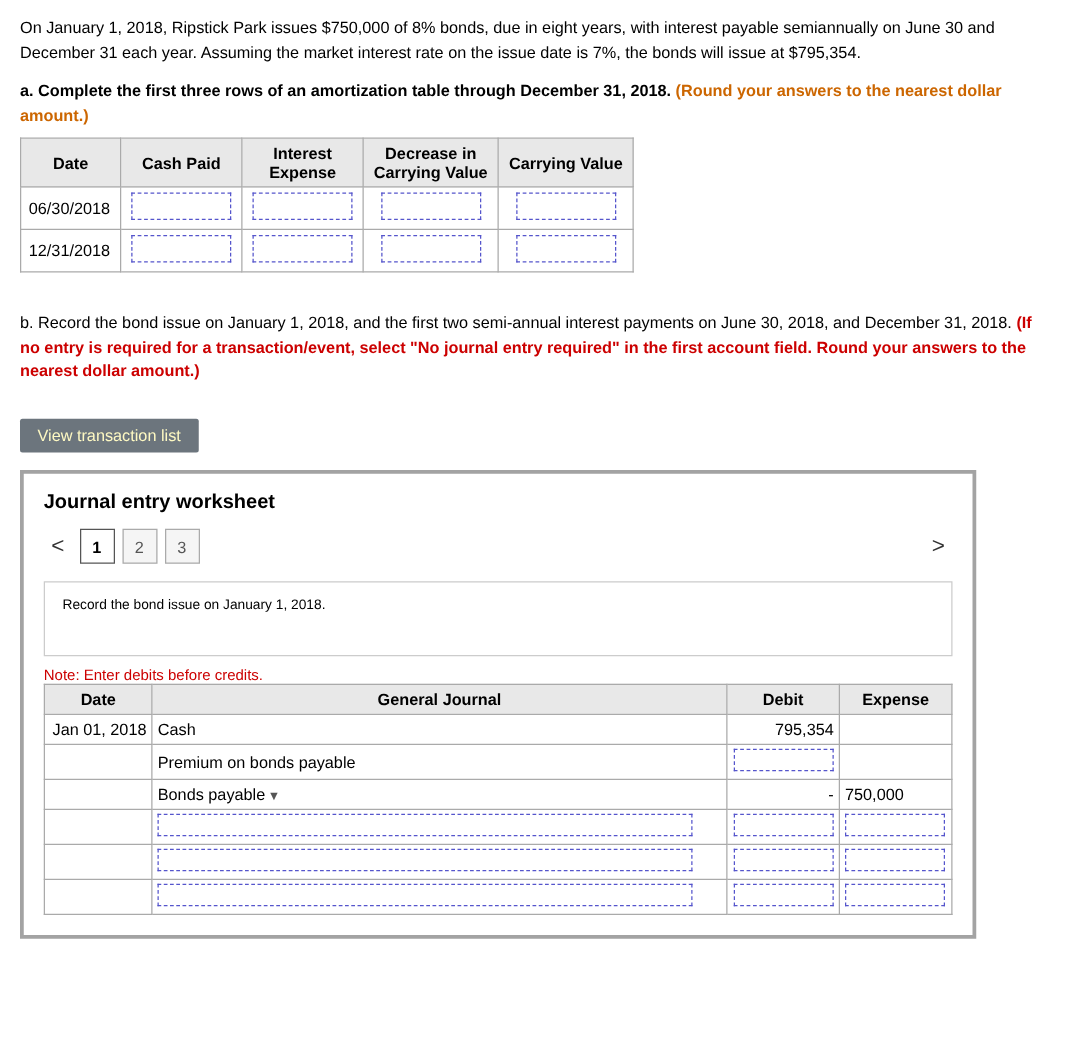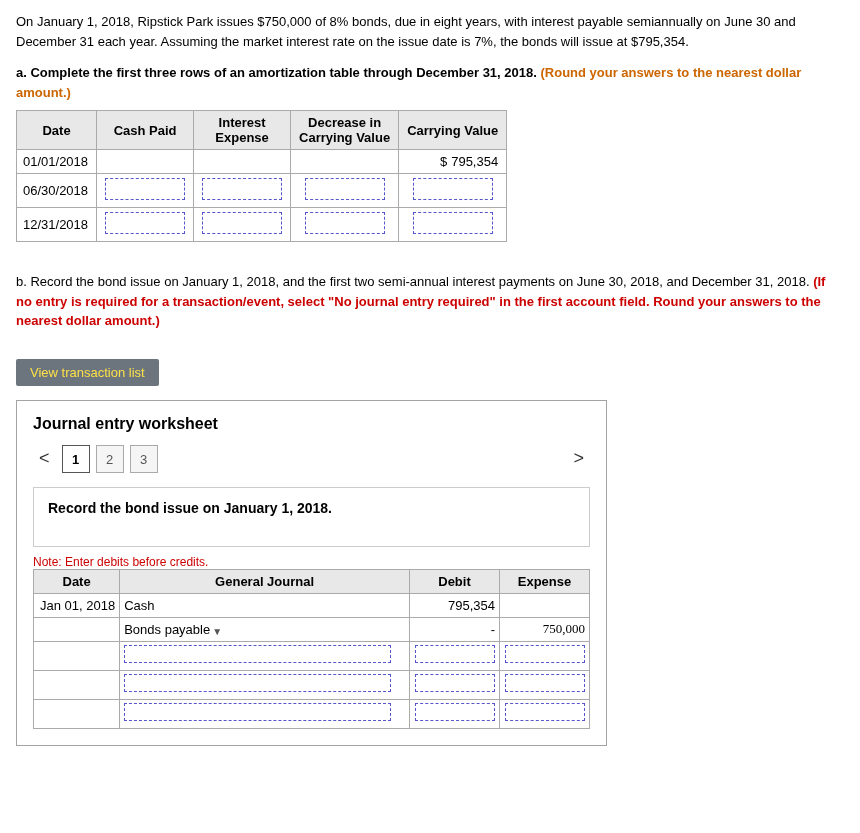--- a/index.html
+++ b/index.html
@@ -68,33 +68,33 @@
     }
     
     .section-b-text {
       font-size: 13px;
       line-height: 1.5;
       margin-bottom: 28px;
     }
     
     .view-btn {
       background: #6c757d;
-      color: #fde047;
+      color: #fef9c3;
       border: none;
       padding: 6px 14px;
       font-size: 13px;
       cursor: pointer;
       margin-bottom: 14px;
       border-radius: 2px;
     }
     
     .worksheet-container {
-      border: 1px solid #a3a3a3;
+      border: 3px solid #a3a3a3;
       padding: 14px 16px 16px 16px;
-      width: 591px;
+      width: 765px;
       background: #fff;
     }
     .worksheet-title {
       font-size: 16px;
       font-weight: bold;
       margin-bottom: 12px;
     }
     .nav-row {
       display: flex;
       align-items: center;
@@ -129,23 +129,22 @@
       color: #555;
     }
     .nav-arrow-right {
       margin-left: auto;
     }
     .record-desc-box {
       border: 1px solid #ccc;
       padding: 12px 14px;
       min-height: 60px;
       margin-bottom: 8px;
-      font-size: 14px;
-      background: #fff;
-      font-weight: bold;
+      font-size: 11px;
+      background: #fff;
     }
     .note-text {
       color: #cc0000;
       font-size: 12px;
       margin-bottom: 0;
     }
     
     .journal-table {
       border-collapse: collapse;
       width: 100%;
@@ -171,22 +170,20 @@
     }
     .journal-table td.account-col {
       width: auto;
     }
     .journal-table td.debit-col {
       width: 90px;
       text-align: right;
     }
     .journal-table td.credit-col {
       width: 90px;
-      text-align: right;
-      font-family: Liberation Serif, serif;
     }
     .indented {
       padding-left: 20px;
     }
     .double-indented {
       padding-left: 36px;
     }
     .account-input {
       border: 1px dashed #5555cc;
       display: inline-block;
@@ -231,32 +228,20 @@
     <tr>
       <th>Date</th>
       <th>Cash Paid</th>
       <th>Interest<br>Expense</th>
       <th>Decrease in<br>Carrying Value</th>
       <th>Carrying Value</th>
     </tr>
   </thead>
   <tbody>
 
-    <tr>
-      <td class="date-col">01/01/2018</td>
-      <td></td>
-      <td></td>
-      <td></td>
-      <td>
-        <div class="carrying-value-cell">
-          <span class="dollar-sign">$</span>
-          <span>795,354</span>
-        </div>
-      </td>
-    </tr>
 
     <tr>
       <td class="date-col">06/30/2018</td>
       <td>
         <span class="input-cell"></span>
       </td>
       <td>
         <span class="input-cell"></span>
       </td>
       <td>
@@ -326,20 +311,30 @@
 
       <tr>
         <td class="date-col">Jan 01, 2018</td>
         <td class="account-col">
           <span>Cash</span>
         </td>
         <td class="debit-col">795,354</td>
         <td class="credit-col"></td>
       </tr>
 
+      <tr>
+        <td class="date-col"></td>
+        <td class="account-col indented">
+          <span>Premium on bonds payable</span>
+        </td>
+        <td class="debit-col">
+          <span class="amount-input"></span>
+        </td>
+        <td class="credit-col"></td>
+      </tr>
 
       <tr>
         <td class="date-col"></td>
         <td class="account-col double-indented">
           <div class="account-with-dropdown">
             <span>Bonds payable</span>
             <span class="dropdown-icon">▼</span>
           </div>
         </td>
         <td class="debit-col">

